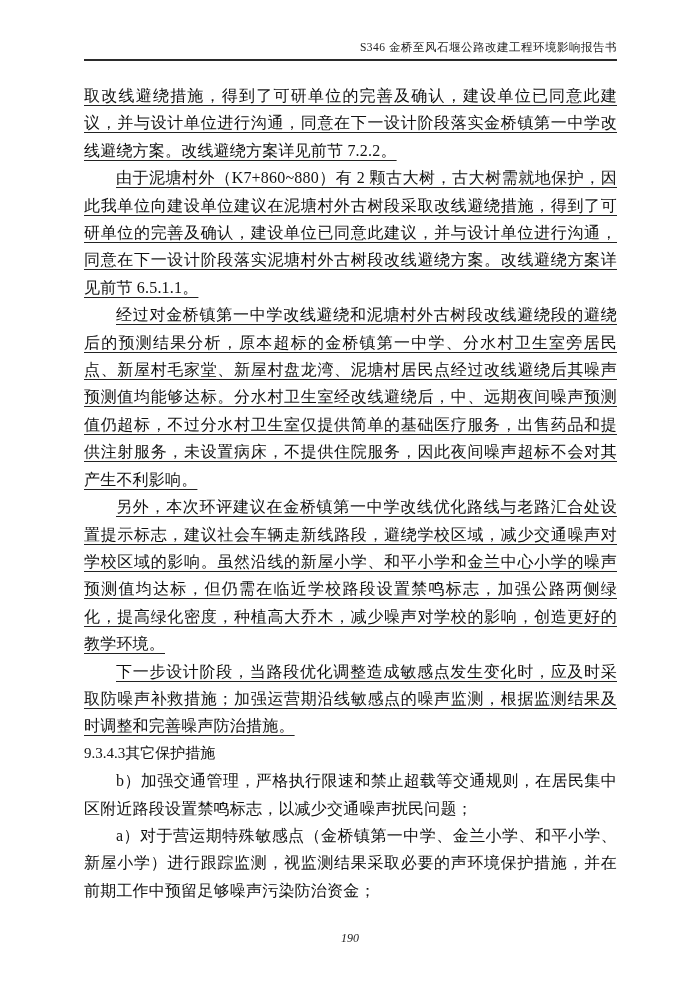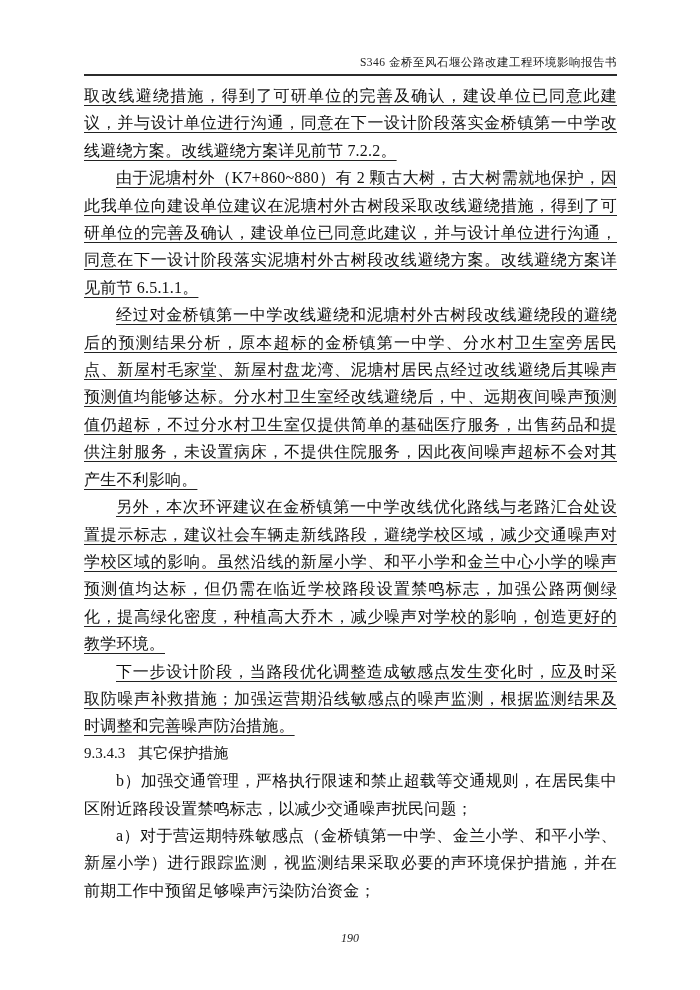--- a/index.html
+++ b/index.html
@@ -12,21 +12,21 @@
     width: 700px;
     height: 990px;
     background: #ffffff;
     box-sizing: border-box;
     font-family: "Liberation Serif", "DejaVu Serif", serif;
     color: #111111;
     overflow: hidden;
   }
   .running-header {
     position: absolute;
-    top: 54px;
+    top: 39px;
     left: 84px;
     right: 83px;
     border-bottom: 2px solid #2b2b2b;
   }
   .running-header .header-title {
     text-align: right;
     font-size: 11.5px;
     line-height: 16px;
     letter-spacing: 0.5px;
     color: #222222;
@@ -58,21 +58,20 @@
     text-underline-offset: 4px;
   }
   .section-heading {
     margin: 0;
     font-size: 15px;
     line-height: 27.4px;
     font-weight: 400;
     color: #111111;
   }
   .section-heading .sec-title {
-    margin-left: 13px;
   }
   .page-footer {
     position: absolute;
     left: 0;
     right: 0;
     bottom: 44px;
     text-align: center;
     font-size: 12px;
     color: #222222;
     font-style: italic;

